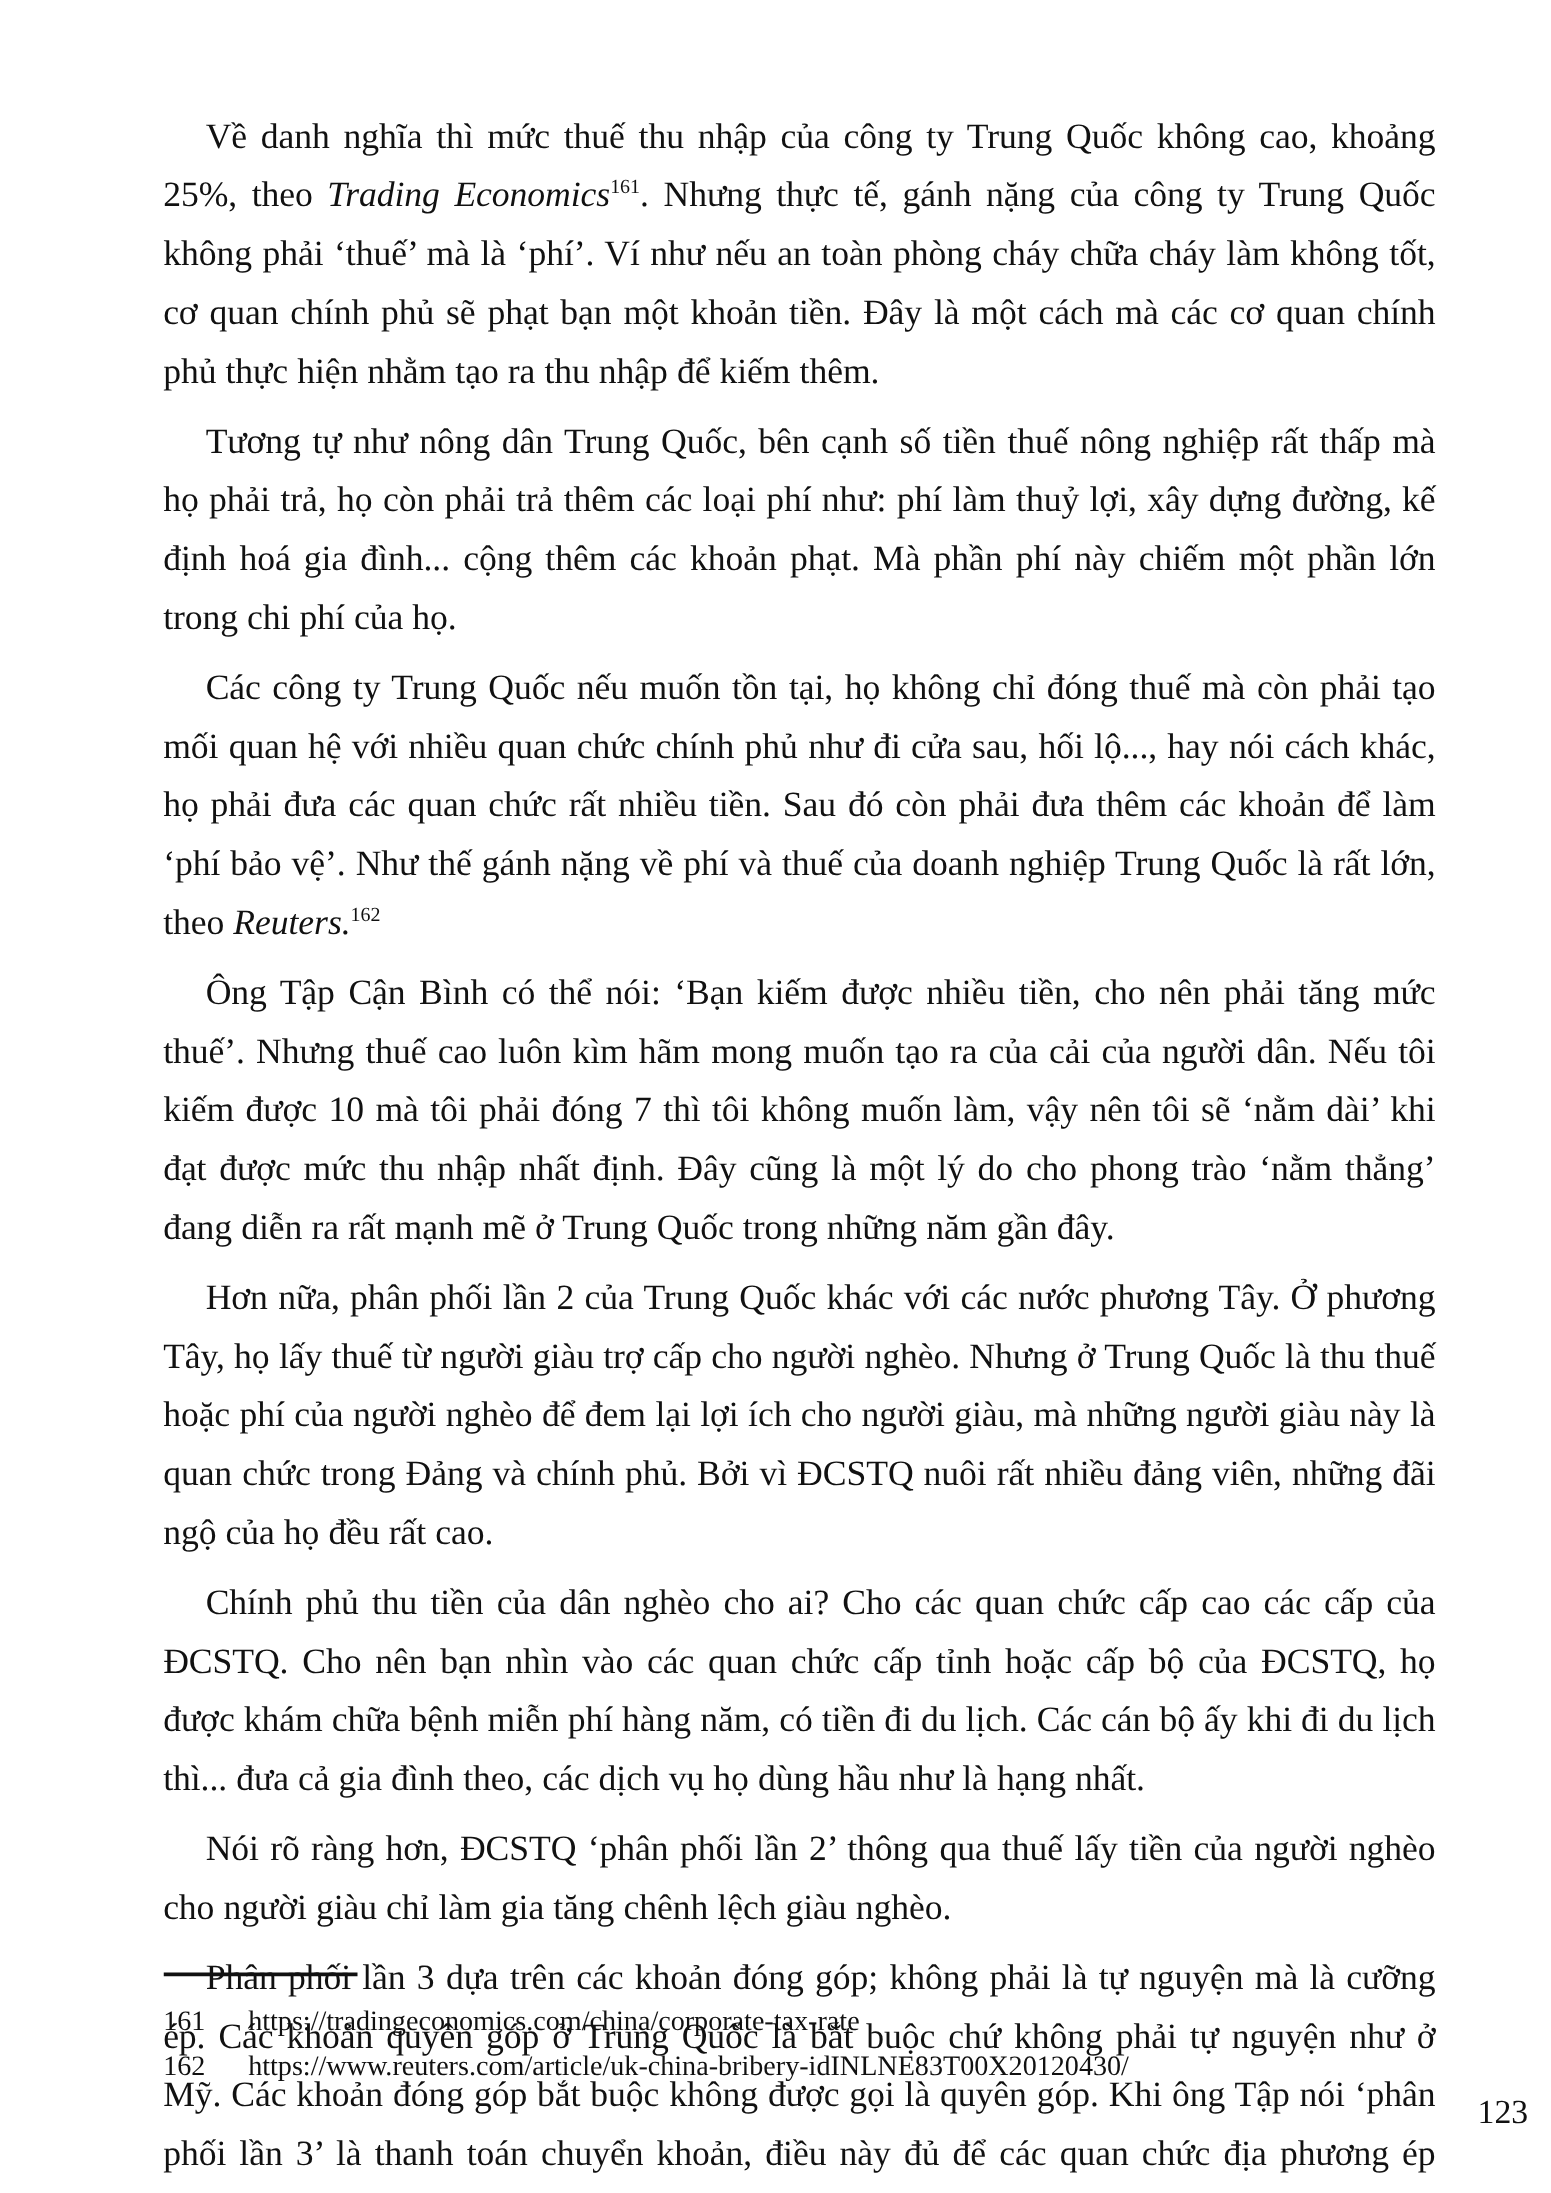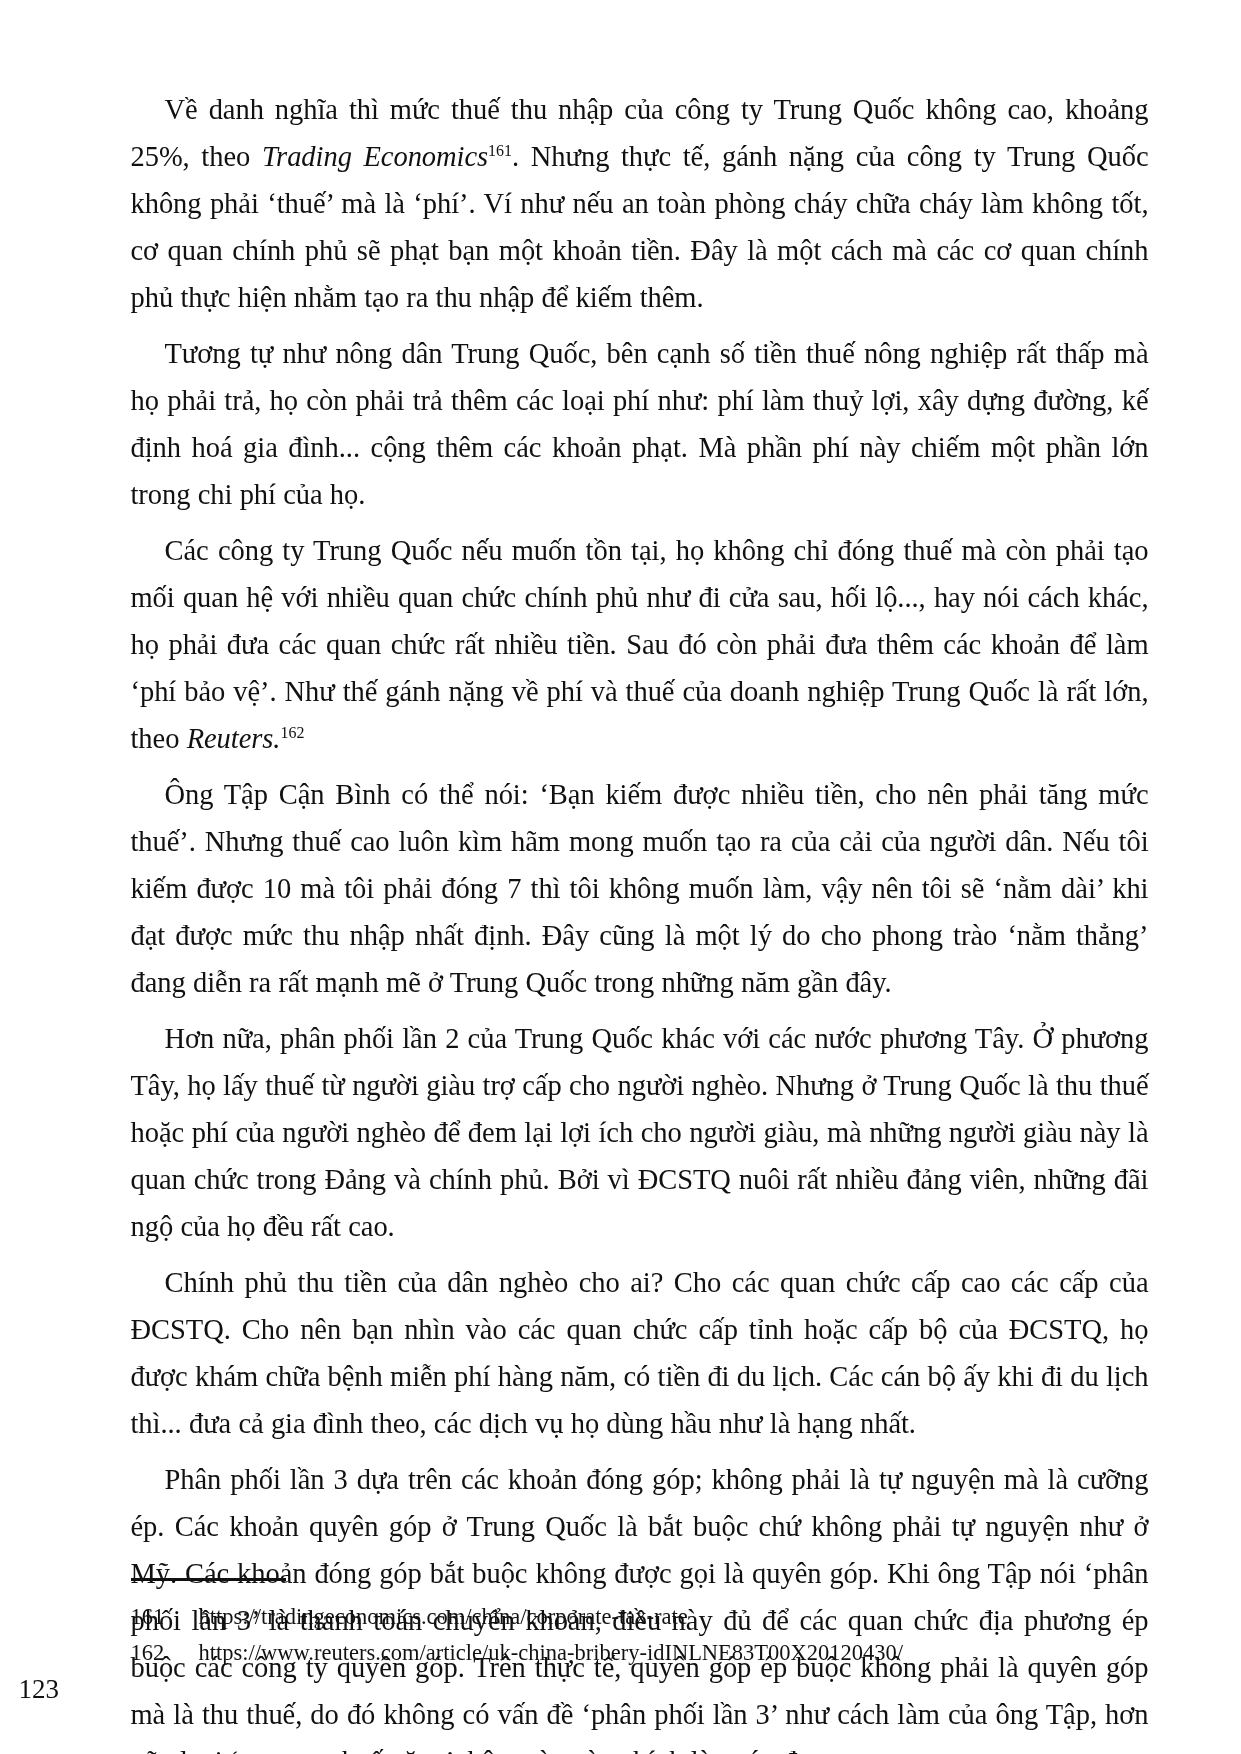--- a/index.html
+++ b/index.html
@@ -69,21 +69,21 @@
     flex: 0 0 68px;
   }
   .fn-text {
     flex: 1 1 auto;
   }
   .page-number {
     position: absolute;
     left: 0;
     right: 0;
     top: 1673px;
-    text-align: left;
+    text-align: right;
     font-size: 27px;
     line-height: 32px;
   }
 </style>
 </head>
 <body>
 
 <div class="page">
 
   <div class="content">
@@ -93,20 +93,21 @@
     <p class="para"><span>Tương tự như nông dân Trung Quốc, bên cạnh số tiền thuế nông nghiệp rất thấp mà họ phải trả, họ còn phải trả thêm các loại phí như: phí làm thuỷ lợi, xây dựng đường, kế định hoá gia đình... cộng thêm các khoản phạt. Mà phần phí này chiếm một phần lớn trong chi phí của họ.</span></p>
 
     <p class="para"><span>Các công ty Trung Quốc nếu muốn tồn tại, họ không chỉ đóng thuế mà còn phải tạo mối quan hệ với nhiều quan chức chính phủ như đi cửa sau, hối lộ..., hay nói cách khác, họ phải đưa các quan chức rất nhiều tiền. Sau đó còn phải đưa thêm các khoản để làm ‘phí bảo vệ’. Như thế gánh nặng về phí và thuế của doanh nghiệp Trung Quốc là rất lớn, theo </span><span class="ital">Reuters.</span><sup class="fnref">162</sup></p>
 
     <p class="para"><span>Ông Tập Cận Bình có thể nói: ‘Bạn kiếm được nhiều tiền, cho nên phải tăng mức thuế’. Nhưng thuế cao luôn kìm hãm mong muốn tạo ra của cải của người dân. Nếu tôi kiếm được 10 mà tôi phải đóng 7 thì tôi không muốn làm, vậy nên tôi sẽ ‘nằm dài’ khi đạt được mức thu nhập nhất định. Đây cũng là một lý do cho phong trào ‘nằm thẳng’ đang diễn ra rất mạnh mẽ ở Trung Quốc trong những năm gần đây.</span></p>
 
     <p class="para"><span>Hơn nữa, phân phối lần 2 của Trung Quốc khác với các nước phương Tây. Ở phương Tây, họ lấy thuế từ người giàu trợ cấp cho người nghèo. Nhưng ở Trung Quốc là thu thuế hoặc phí của người nghèo để đem lại lợi ích cho người giàu, mà những người giàu này là quan chức trong Đảng và chính phủ. Bởi vì ĐCSTQ nuôi rất nhiều đảng viên, những đãi ngộ của họ đều rất cao.</span></p>
 
     <p class="para"><span>Chính phủ thu tiền của dân nghèo cho ai? Cho các quan chức cấp cao các cấp của ĐCSTQ. Cho nên bạn nhìn vào các quan chức cấp tỉnh hoặc cấp bộ của ĐCSTQ, họ được khám chữa bệnh miễn phí hàng năm, có tiền đi du lịch. Các cán bộ ấy khi đi du lịch thì... đưa cả gia đình theo, các dịch vụ họ dùng hầu như là hạng nhất.</span></p>
 
+    <p class="para"><span>Nói rõ ràng hơn, ĐCSTQ ‘phân phối lần 2’ thông qua thuế lấy tiền của người nghèo cho người giàu chỉ làm gia tăng chênh lệch giàu nghèo.</span></p>
 
     <p class="para"><span>Phân phối lần 3 dựa trên các khoản đóng góp; không phải là tự nguyện mà là cưỡng ép. Các khoản quyên góp ở Trung Quốc là bắt buộc chứ không phải tự nguyện như ở Mỹ. Các khoản đóng góp bắt buộc không được gọi là quyên góp. Khi ông Tập nói ‘phân phối lần 3’ là thanh toán chuyển khoản, điều này đủ để các quan chức địa phương ép buộc các công ty quyên góp. Trên thực tế, quyên góp ép buộc không phải là quyên góp mà là thu thuế, do đó không có vấn đề ‘phân phối lần 3’ như cách làm của ông Tập, hơn nữa loại ‘sưu cao thuế nặng’ thêm vào này chính là cướp đoạt.</span></p>
 
   </div>
 
   <div class="footnotes">
     <div class="fn-rule"></div>
 
     <div class="fn-row">
       <span class="fn-num">161</span>

